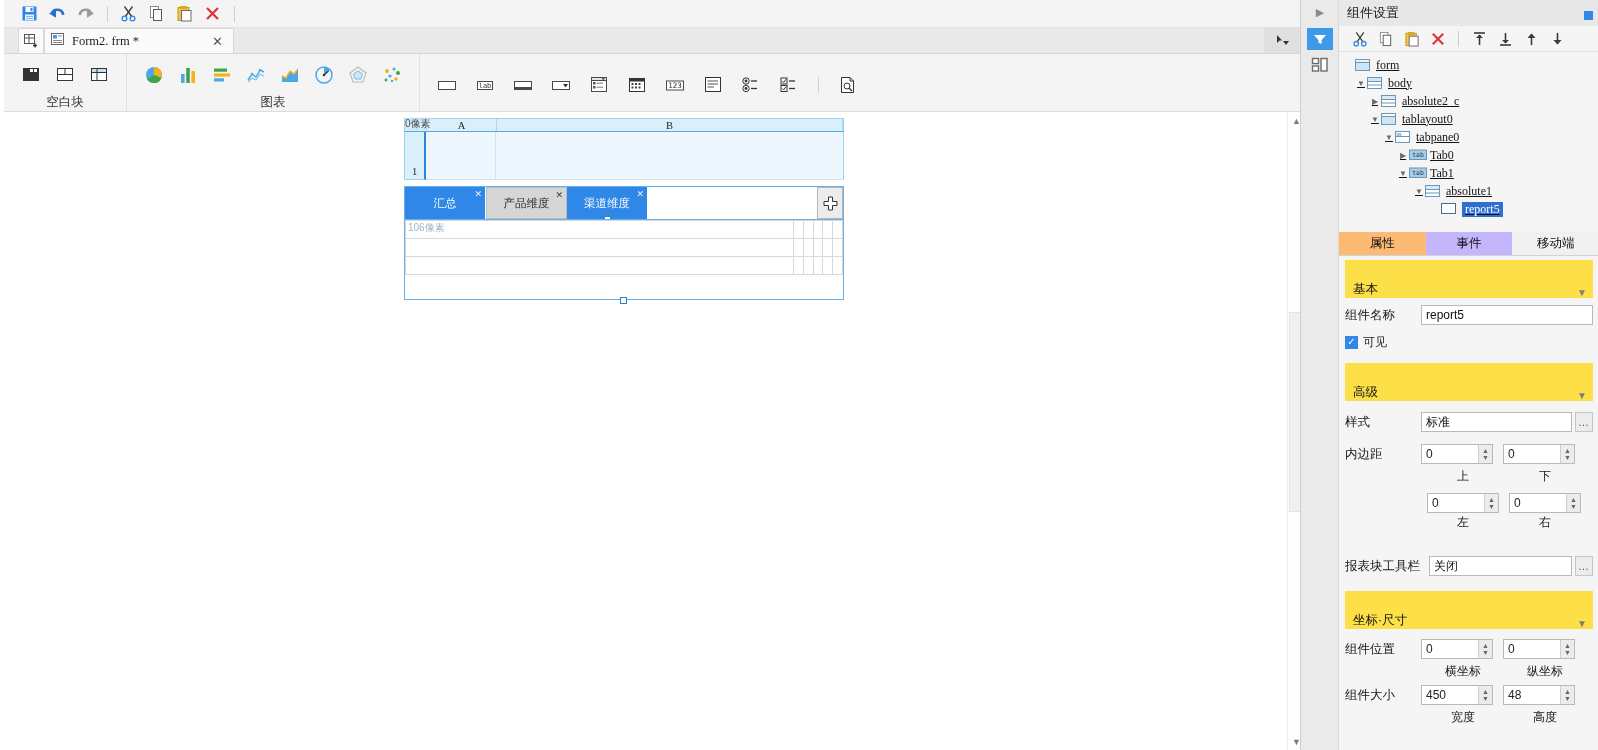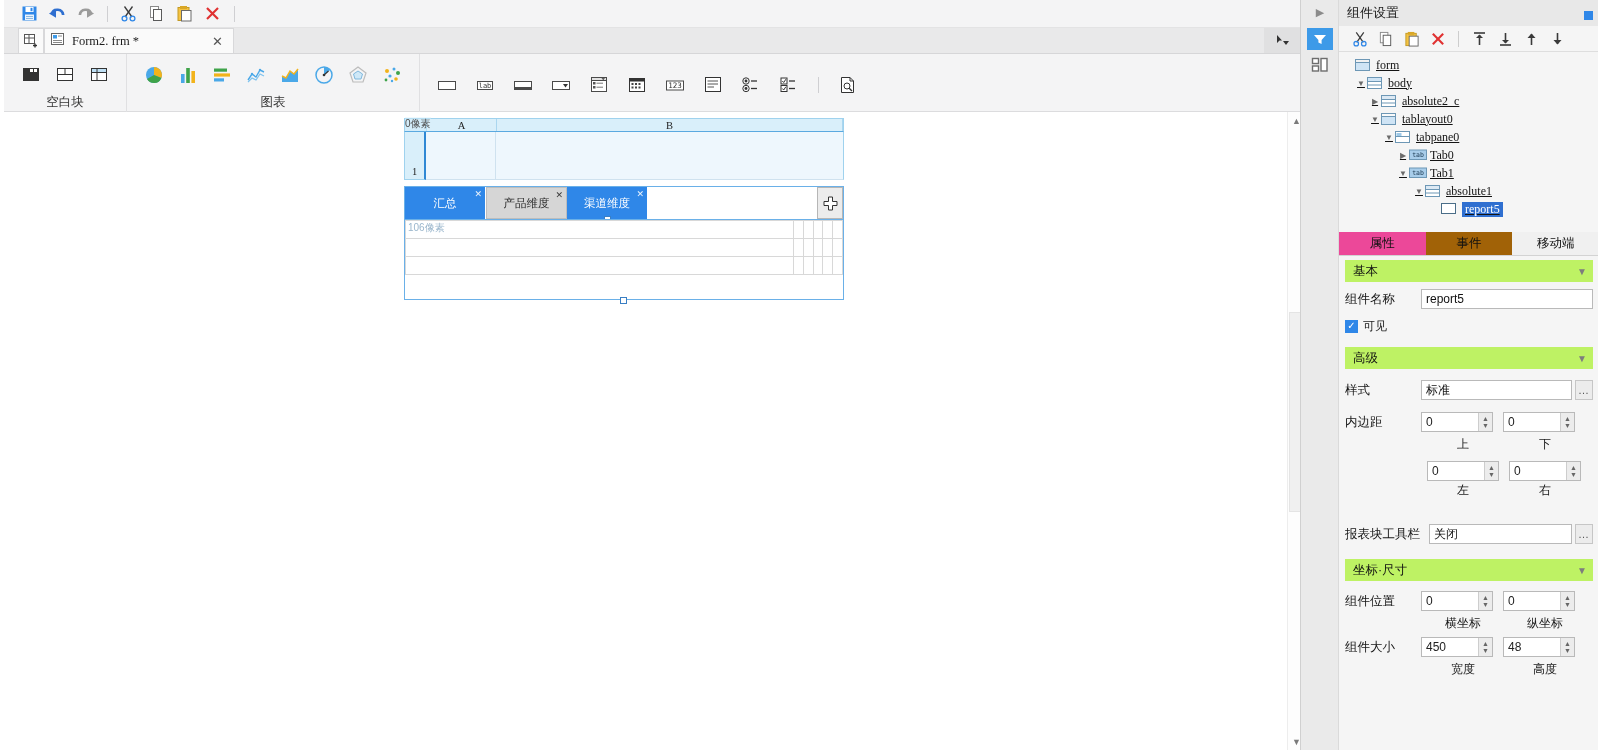--- a/index.html
+++ b/index.html
@@ -274,32 +274,32 @@
     background: #2f6fd0; color: #ffffff; padding: 0 3px;
   }
 
   .prop-tabs {
     position: absolute; left: 38px; top: 232px; width: 260px; height: 24px;
     display: flex; border-bottom: 1px solid #d3d3d3;
   }
   .ptab {
     flex: 1; display: flex; align-items: center; justify-content: center;
     font-size: 12.5px; color: #111;
-    background: #a16207;
-  }
-  .ptab.active { background: #ec4899; }
+    background: #c4b5fd;
+  }
+  .ptab.active { background: #fdba74; }
 
   .props {
     position: absolute; left: 38px; top: 256px; width: 260px; height: 494px;
     background: #f5f5f5;
     overflow: hidden;
   }
   .sec-head {
-    height: 22px; background: #bef264;
-    display: flex; align-items: center;
+    height: 38px; background: #fde047;
+    display: flex; align-items: flex-end;
     padding: 0 8px; margin: 4px 6px 0 6px;
     font-size: 12.5px; color: #111;
     position: relative;
   }
   .sec-head .car { position: absolute; right: 6px; color: #7d7d7d; font-size: 10px; }
   .prow {
     display: flex; align-items: center;
     height: 26px; padding: 0 6px; margin-top: 4px;
   }
   .plabel { width: 76px; font-size: 12.5px; color: #151515; }

